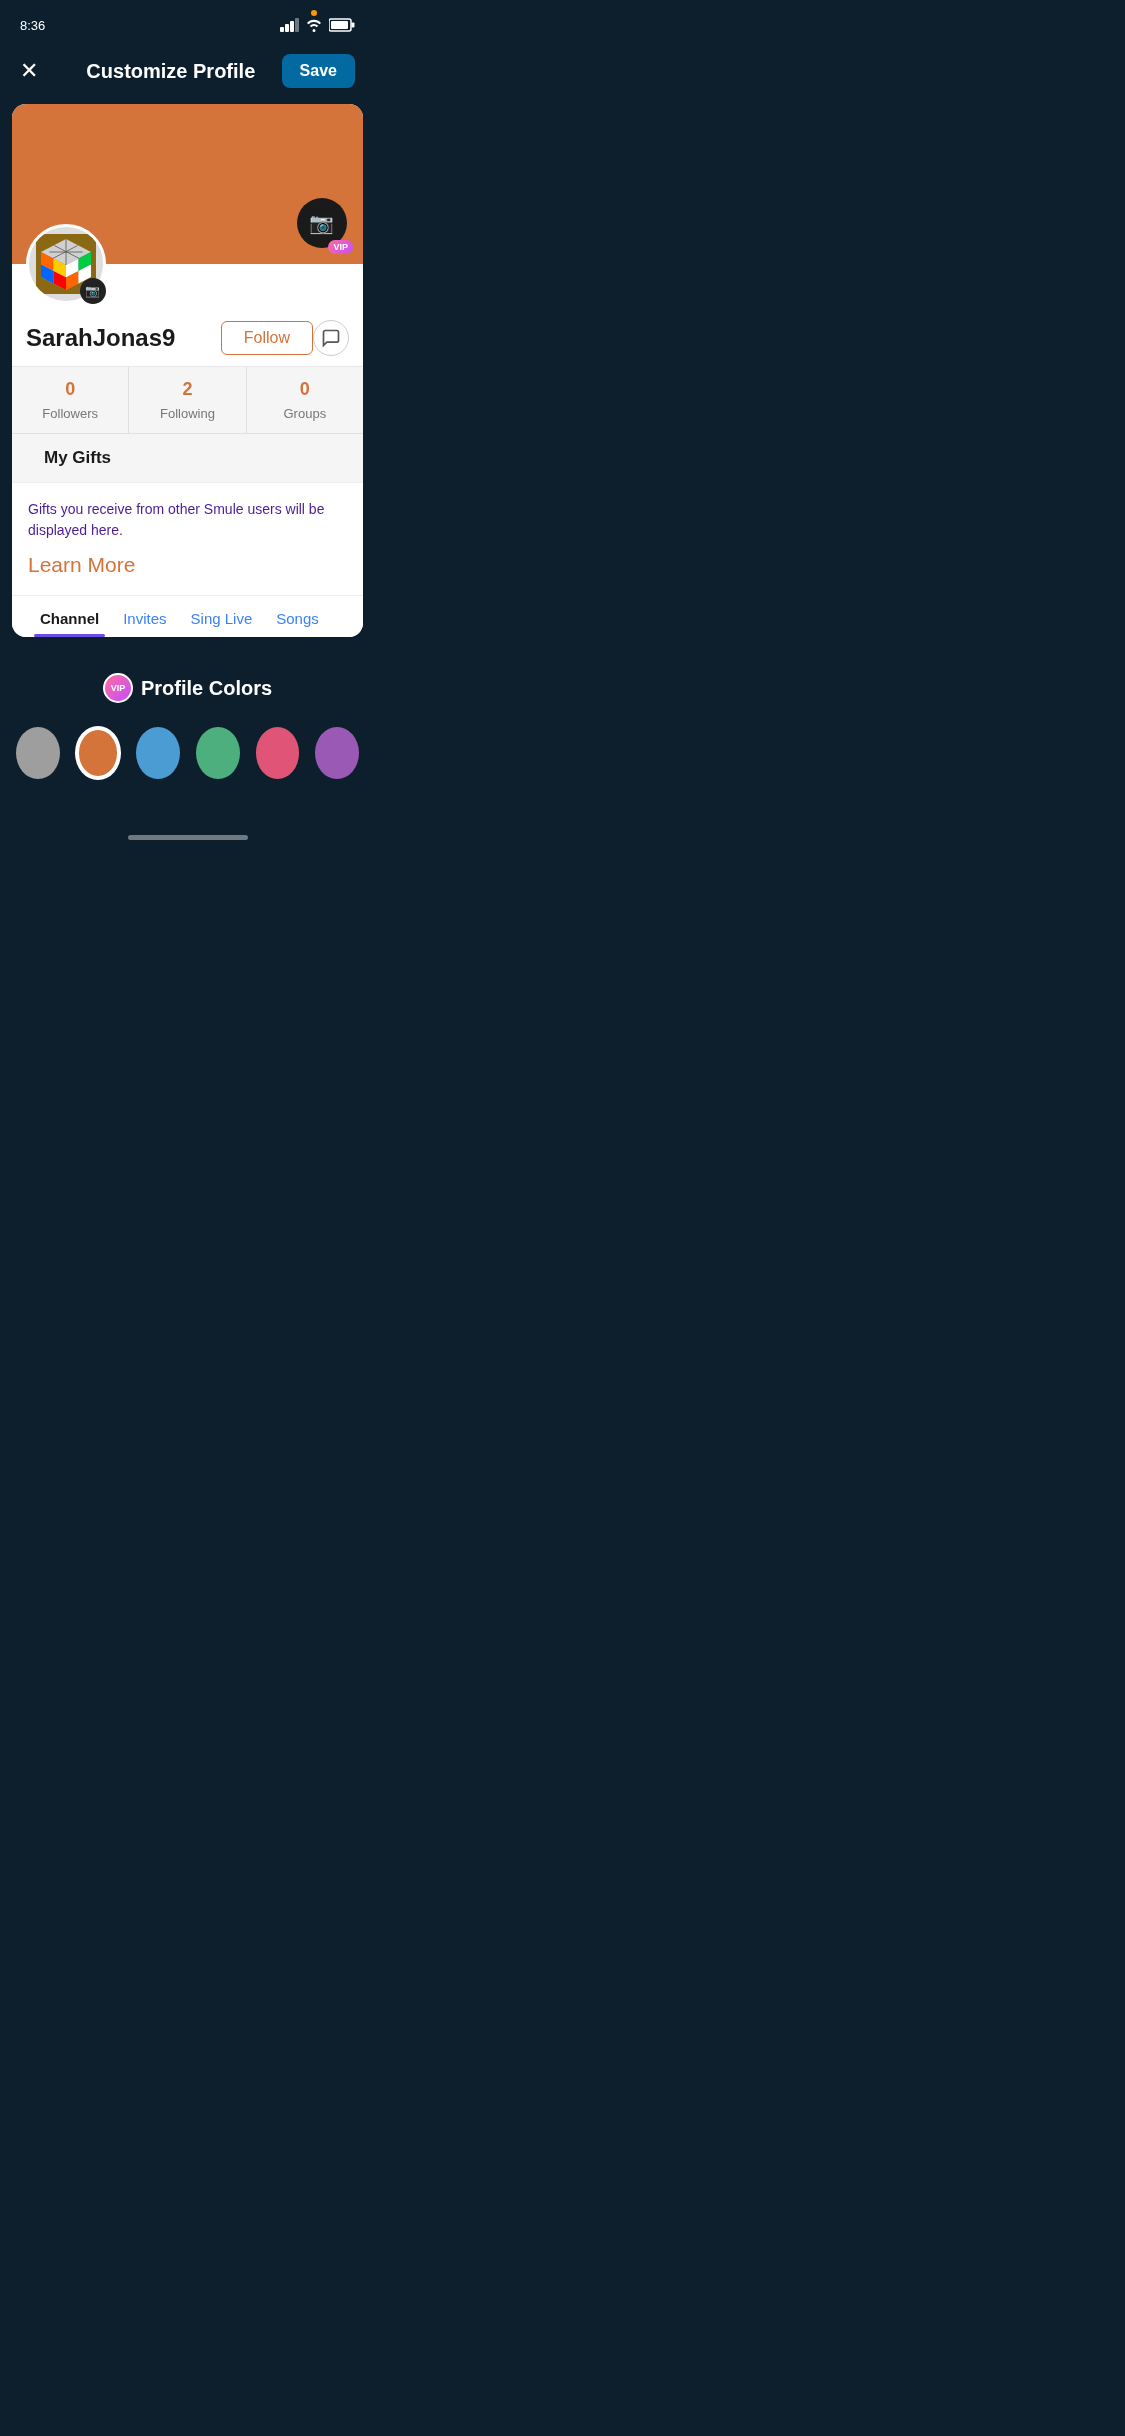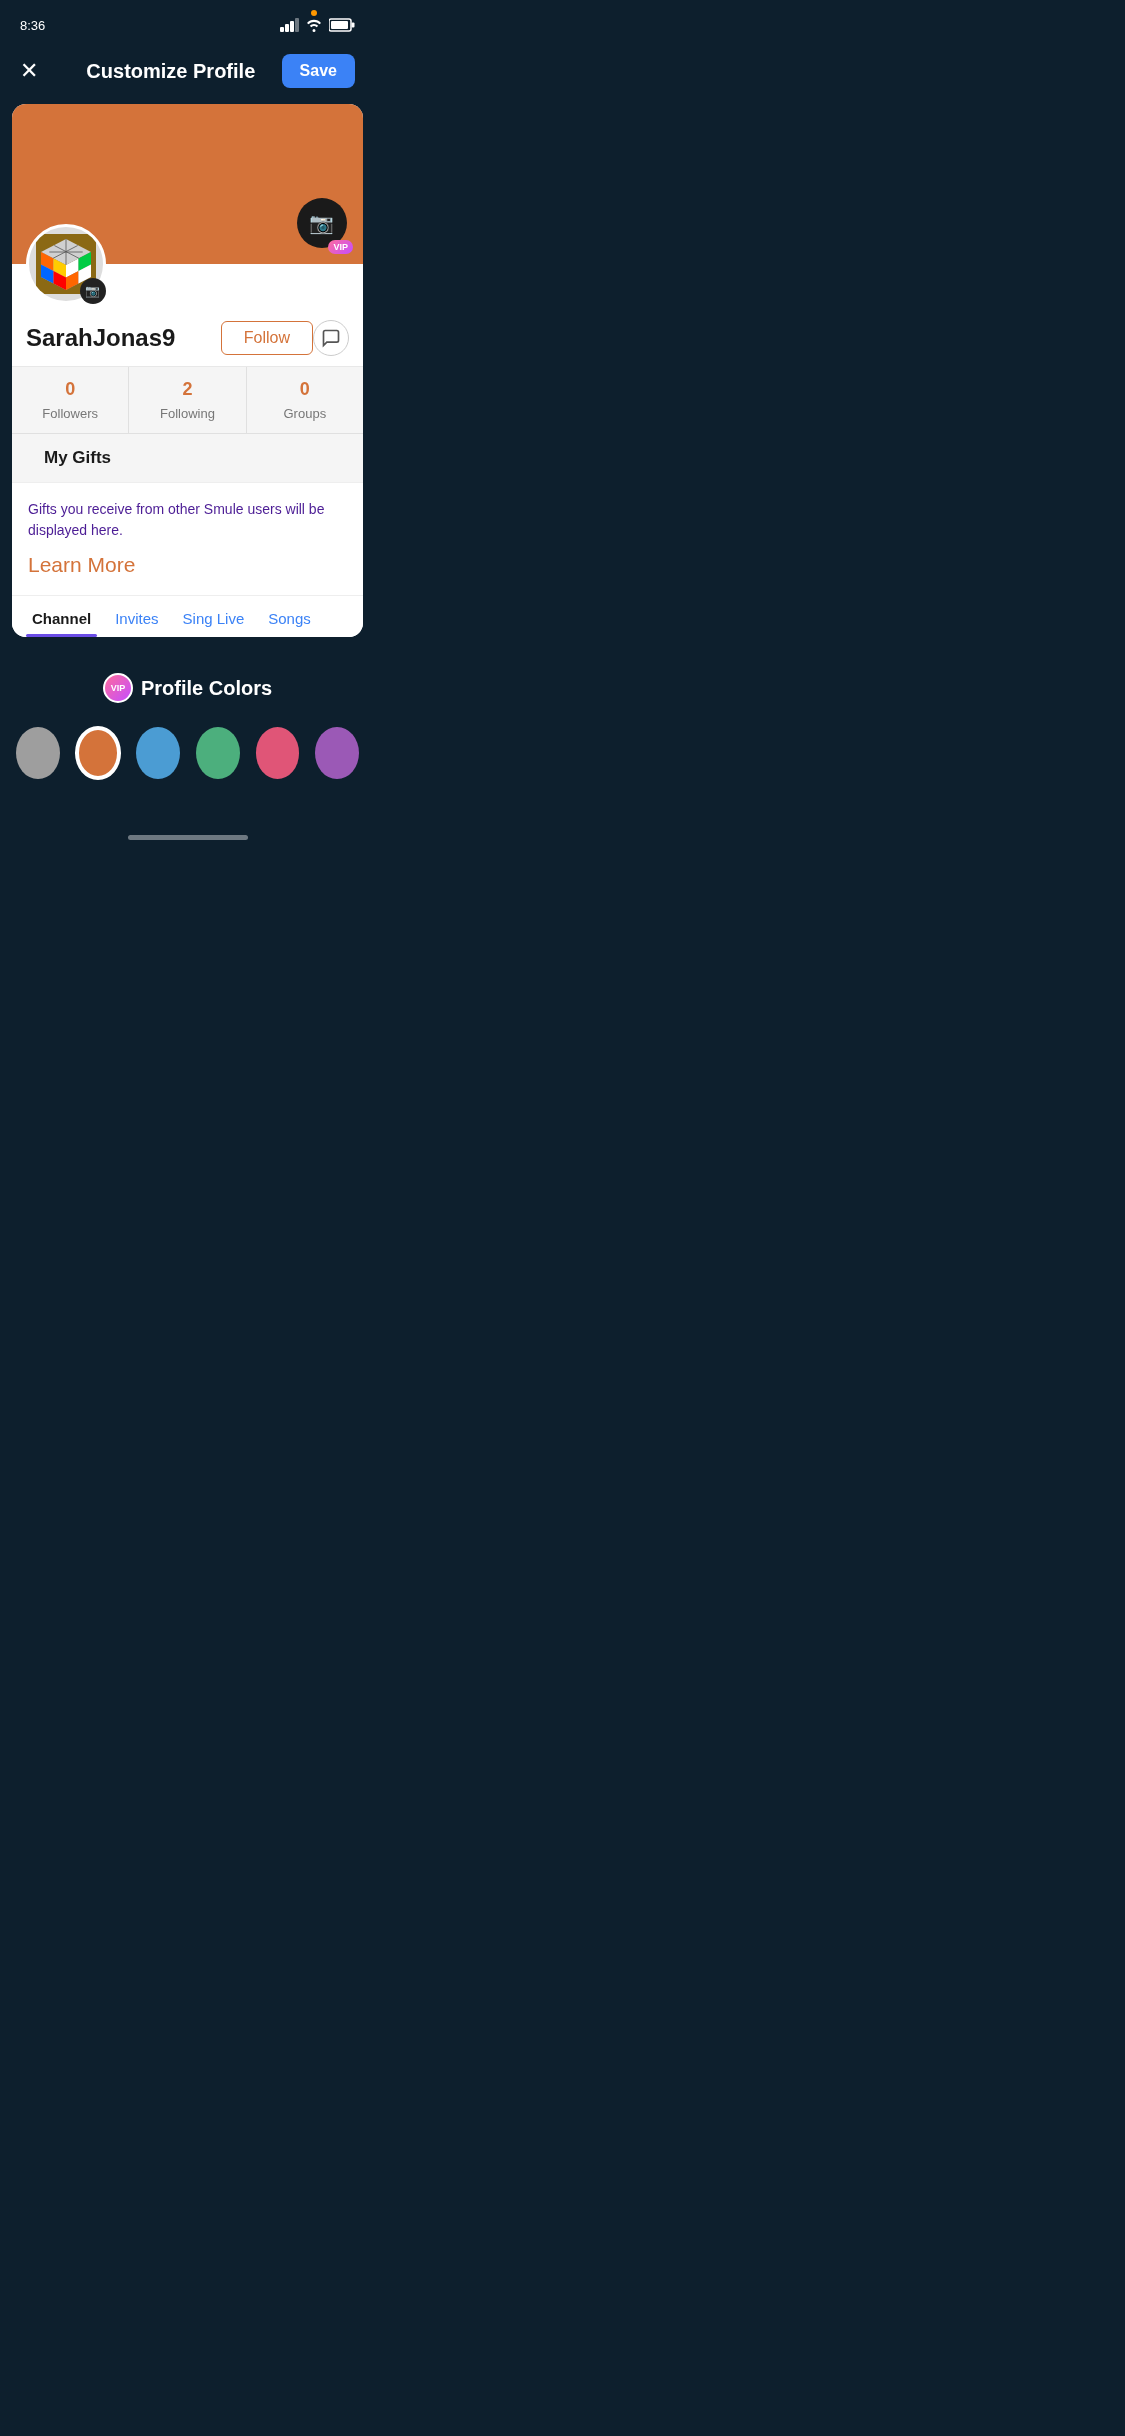--- a/index.html
+++ b/index.html
@@ -60,21 +60,21 @@
       cursor: pointer;
       width: 40px;
       text-align: left;
     }
     .header-title {
       font-size: 20px;
       font-weight: 600;
       color: #fff;
     }
     .header-save-btn {
-      background: #3b82f6;
+      background: #0369a1;
       color: #fff;
       border: none;
       border-radius: 8px;
       padding: 8px 18px;
       font-size: 16px;
       font-weight: 600;
       cursor: pointer;
     }
 
     
@@ -264,21 +264,21 @@
       text-decoration: none;
       display: inline-block;
       margin-bottom: 2px;
     }
 
     
     .tabs-row {
       display: flex;
       background: #fff;
       border-top: 1px solid #eee;
-      padding: 0 8px;
+      padding: 0 16px;
     }
     .tab-item {
       padding: 14px 12px 10px 12px;
       font-size: 15px;
       color: #3b82f6;
       cursor: pointer;
       position: relative;
     }
     .tab-item.active {
       color: #1a1a1a;

